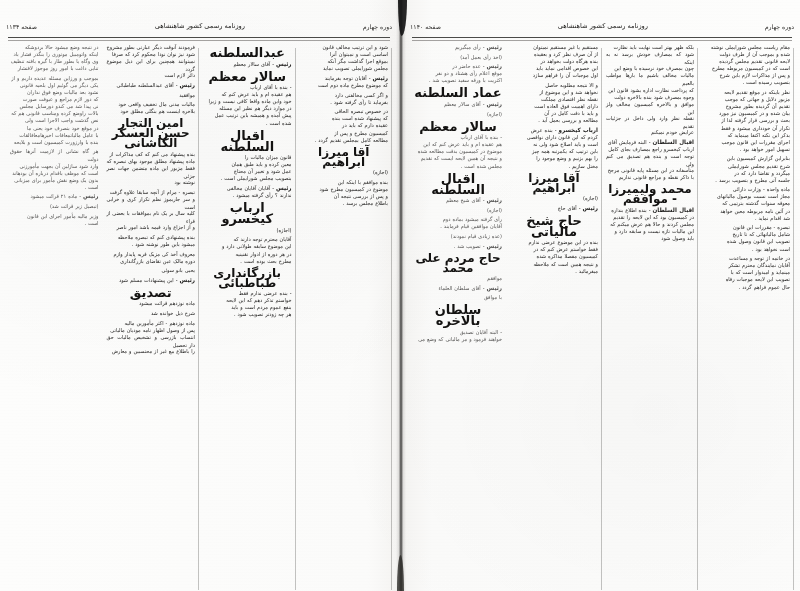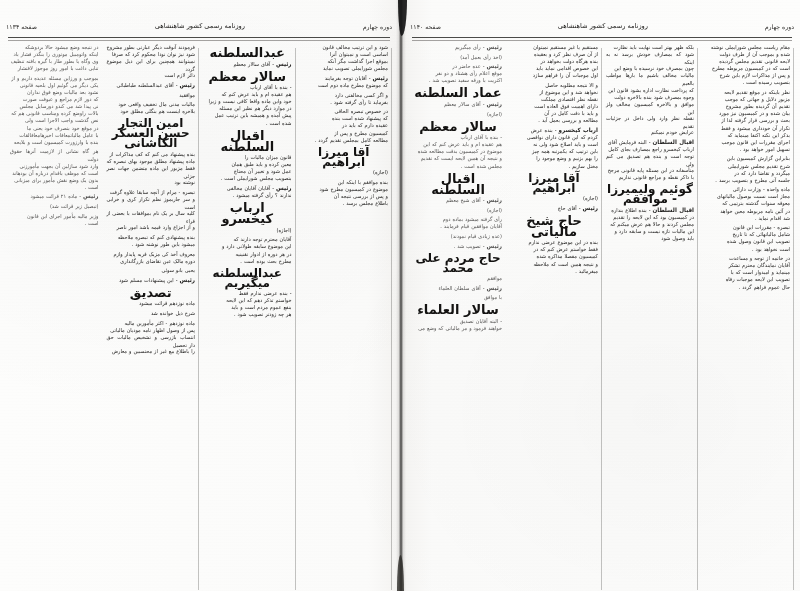--- a/index.html
+++ b/index.html
@@ -200,21 +200,21 @@
             <p class="ln">عرایض خودم نمیکنم</p>
           </div>
           <div class="blk">
             <p class="ln"><span class="spk">اقبال السلطان</span> - البته فرمایش آقای</p>
             <p class="ln">ارباب کیخسرو راجع بمصارف بجای کامل</p>
             <p class="ln">توجه است و بنده هم تصدیق می کنم ولی</p>
             <p class="ln">متأسفانه در این مسئله پایه قانونی مرجح</p>
             <p class="ln">با ذاکر نقطه و مراجع قانونی نداریم</p>
           </div>
           <div class="blk">
-            <span class="hd">گوئیم ولیمیرزا - موافقم</span>
+            <span class="hd">محمد ولیمیرزا - موافقم</span>
           </div>
           <div class="blk">
             <p class="ln"><span class="spk">اقبال السلطان</span> - بنده اطلاع بنداره</p>
             <p class="ln">در کمیسیون بود که این لایحه را تقدیم</p>
             <p class="ln">مجلس کردند و حالا هم عرض میکنم که</p>
             <p class="ln">این مالیات تازه نیست و سابقه دارد و</p>
             <p class="ln">باید وصول شود</p>
           </div>
         </div>
         <div class="col">
@@ -318,21 +318,21 @@
           <div class="blk">
             <p class="ln">موافقم</p>
           </div>
           <div class="blk">
             <p class="ln"><span class="spk">رئیس</span> - آقای سلطان العلماء</p>
           </div>
           <div class="blk">
             <p class="ln">با موافق</p>
           </div>
           <div class="blk">
-            <span class="hd lg">سالار العلماء</span>
+            <span class="hd lg">سلطان بالاخره</span>
           </div>
           <div class="blk">
             <p class="ln">- البته آقایان تصدیق</p>
             <p class="ln">خواهند فرمود و مر مالیاتی که وضع می</p>
           </div>
         </div>
       </div>
   </div>
 
   <div class="page page-right">
@@ -418,21 +418,21 @@
           <div class="blk">
             <p class="ln paren">(اجازه)</p>
           </div>
           <div class="blk">
             <p class="ln">آقایان محترم توجه دارند که</p>
             <p class="ln">این موضوع سابقه طولانی دارد و</p>
             <p class="ln">در هر دوره از ادوار تقنینیه</p>
             <p class="ln">مطرح بحث بوده است .</p>
           </div>
           <div class="blk">
-            <span class="hd">عبدالسلطنه میگیریم</span>
+            <span class="hd">بازرگانداری طباطبائی</span>
           </div>
           <div class="blk">
             <p class="ln">- بنده عرضی ندارم فقط</p>
             <p class="ln">خواستم تذکر دهم که این لایحه</p>
             <p class="ln">بنفع عموم مردم است و باید</p>
             <p class="ln">هر چه زودتر تصویب شود .</p>
           </div>
         </div>
         <div class="col">
           <div class="col-sep"></div>

